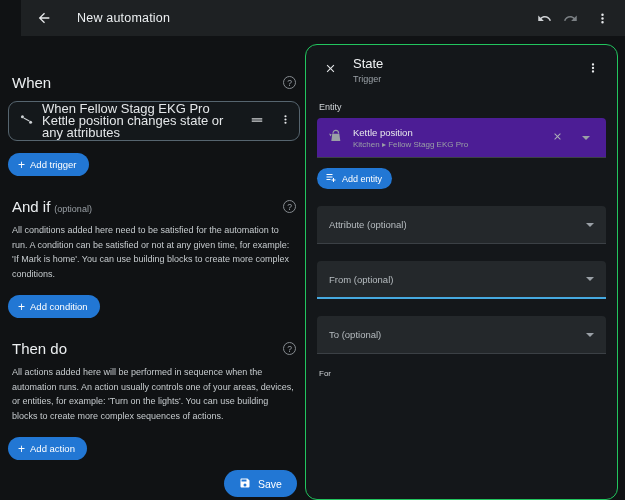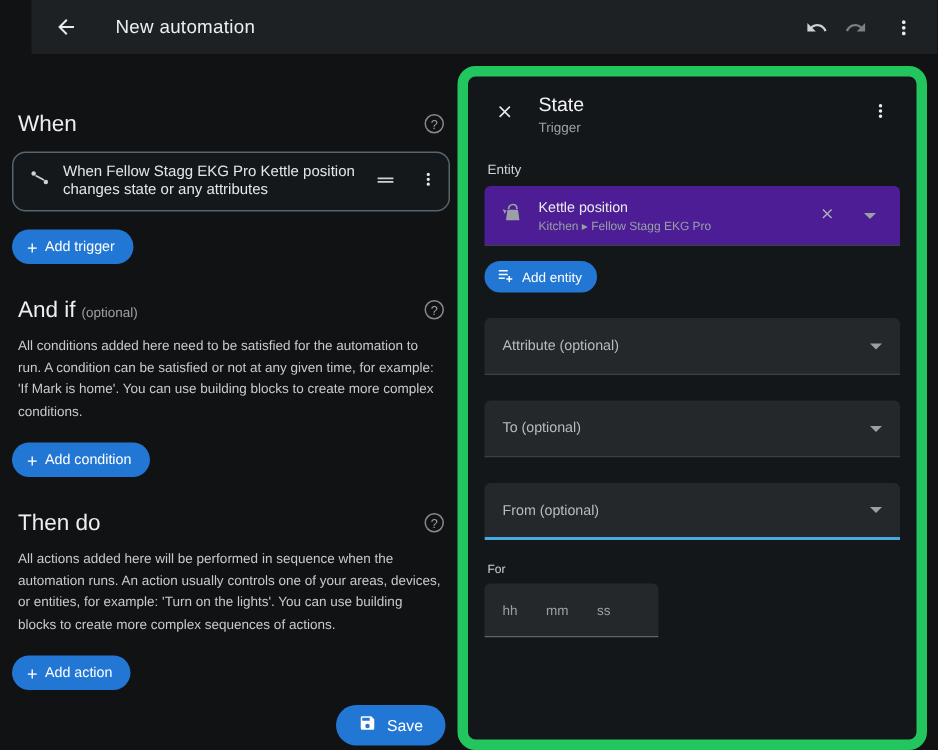--- a/index.html
+++ b/index.html
@@ -25,36 +25,36 @@
   .section-head h2 { font-size:15px; font-weight:400; color:#eceff1; margin:0; }
   .optional { font-size:9px; color:#9aa0a6; margin-left:4px; font-weight:400; }
   .mt-when { margin-top:38px; }
   .mt-sec  { margin-top:22px; }
 
   .help { width:13px; height:13px; border-radius:50%; border:1px solid #868b90; color:#9aa0a6;
           font-size:8.5px; display:flex; align-items:center; justify-content:center; flex:0 0 auto; }
 
   .trigger-card { margin-top:10px; height:40px; border:1px solid #56656f; border-radius:9px;
                   background:#14181b; display:flex; align-items:center; padding:0 4px 0 10px; gap:8px; }
-  .trigger-text { flex:1; font-size:10px; line-height:12px; color:#e4e7e9; }
+  .trigger-text { flex:1; font-size:13px; line-height:12px; color:#e4e7e9; }
 
   .pill { display:inline-flex; align-items:center; gap:5px; background:#2277d4; color:#fff;
           border:none; border-radius:12px; height:23px; padding:0 12px 0 10px; font-size:9.5px;
           cursor:pointer; margin-top:12px; font-family:inherit; }
   .pill .plus { font-size:12px; line-height:1; font-weight:400; }
 
   .desc { font-size:9px; line-height:14.5px; color:#c6cbce; margin:8px 4px 0; }
 
   .save-btn { position:absolute; left:224px; top:434px; display:flex; align-items:center; gap:7px;
               background:#2277d4; color:#fff; border:none; border-radius:14px; height:27px;
               padding:0 15px; font-size:10.5px; cursor:pointer; font-family:inherit; }
 
   
   .panel { position:absolute; top:8px; right:7px; width:313px; bottom:4px; background:#14171a;
-           border:7px solid #22c55e; border-radius:12px; padding:10px 11px; }
+           border:1px solid #22c55e; border-radius:12px; padding:10px 11px; }
   .panel-head { display:flex; align-items:flex-start; }
   .panel-titles { flex:1; margin-left:10px; }
   .panel-title { font-size:13px; color:#f1f3f4; font-weight:500; margin-top:1px; }
   .panel-sub { font-size:9px; color:#9aa0a6; margin-top:3px; }
 
   .entity-label { font-size:9px; color:#cfd3d6; margin:18px 2px 6px; }
 
   .entity-field { height:40px; background:#4c1d95; border-radius:4px 4px 0 0;
                   border-bottom:1px solid #3b4045; display:flex; align-items:center;
                   padding:0 10px 0 10px; gap:9px; cursor:pointer; }
@@ -239,30 +239,25 @@
           </svg>
       </span>
       <span>Add entity</span>
     </button>
 
     <div class="field">
       <span>Attribute (optional)</span>
       <span class="caret"></span>
     </div>
 
+    <div class="field focused">
+      <span>From (optional)</span>
+      <span class="caret"></span>
+    </div>
+
     <div class="field">
       <span>To (optional)</span>
       <span class="caret"></span>
     </div>
 
-    <div class="field focused">
-      <span>From (optional)</span>
-      <span class="caret"></span>
-    </div>
-
     <div class="for-label">For</div>
-    <div class="duration">
-      <span>hh</span>
-      <span>mm</span>
-      <span>ss</span>
-    </div>
   </aside>
 </div>
 
 </body></html>

